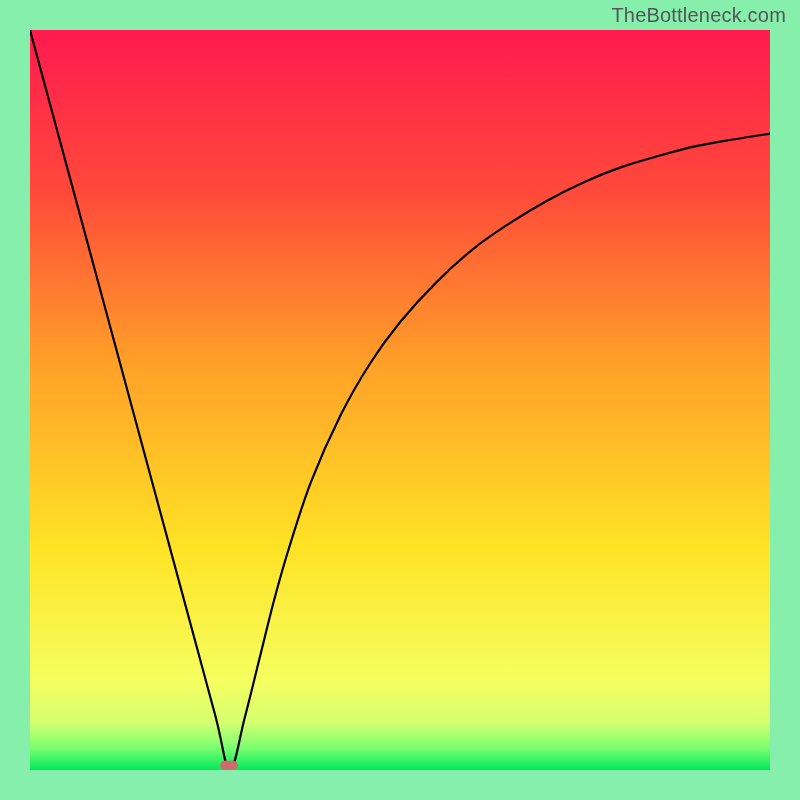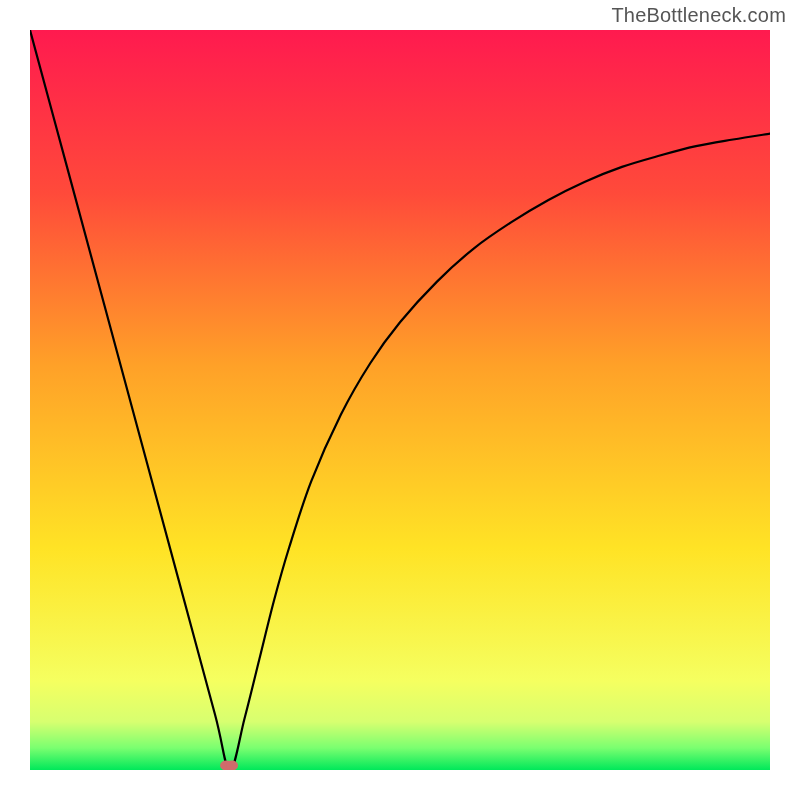--- a/index.html
+++ b/index.html
@@ -9,21 +9,21 @@
     height: 800px;
     background: #000;
     font-family: Arial, Helvetica, sans-serif;
   }
   .frame {
     position: absolute;
     top: 0;
     left: 0;
     width: 800px;
     height: 800px;
-    background: #ffffff;
+    background: #86efac;
     box-sizing: border-box;
   }
   .plot-area {
     position: absolute;
     top: 30px;
     left: 30px;
     width: 740px;
     height: 740px;
     overflow: hidden;
   }

